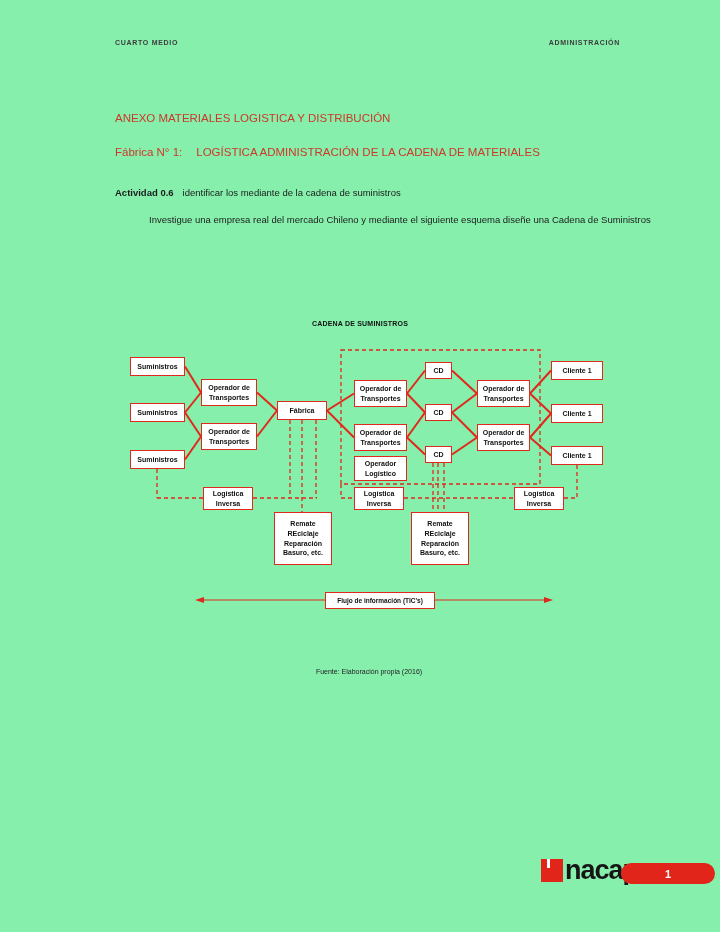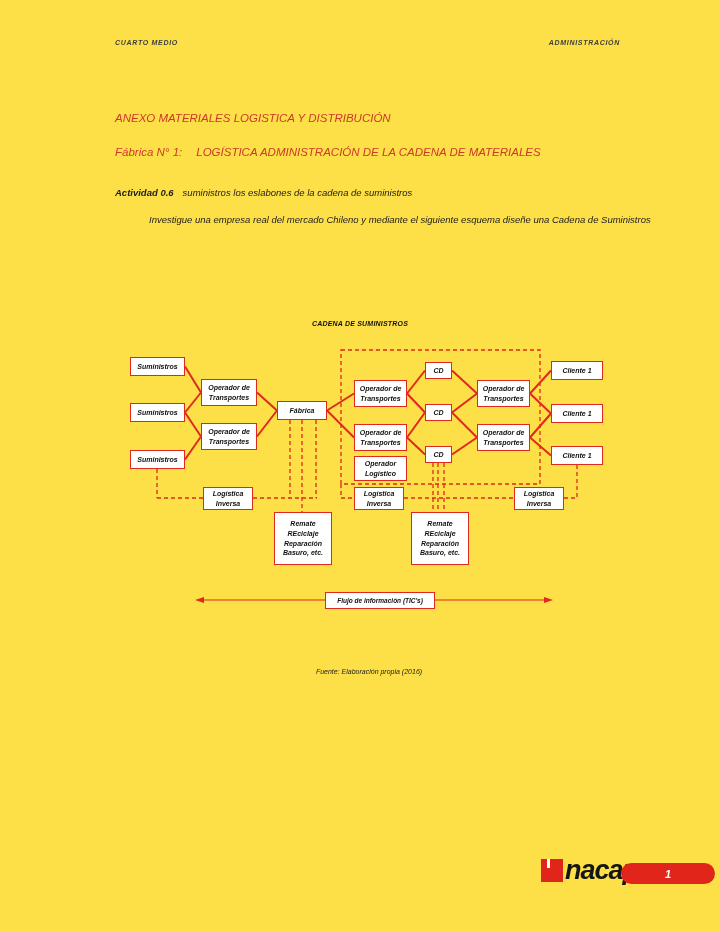--- a/index.html
+++ b/index.html
@@ -1,20 +1,19 @@
 <!DOCTYPE html>
 <html style="--heading-red: #cc382a; --diagram-red: #df291d; --footer-red: #e1251b;"><head>
 <meta charset="utf-8">
 <style>
   html,body{margin:0;padding:0;background:#e8e8e8;}
   .page{
-    position:relative;width:720px;height:932px;background:#fde047;
+    position:relative;width:720px;height:932px;background:#86efac;
     font-family:"Liberation Sans", sans-serif;color:#1c1c1c;overflow:hidden;
     margin:0 auto;
-    font-style:italic;
   }
   
   .doc-header{
     position:absolute;left:115px;right:100px;top:39px;
     display:flex;justify-content:space-between;
     font-size:7px;letter-spacing:.7px;color:#3d3d3d;font-weight:bold;
   }
   
   .h-red{position:absolute;left:115px;color:var(--heading-red,#cc382a);font-size:11.5px;font-weight:normal;white-space:nowrap;}
   .h1{top:112px;}
@@ -68,21 +67,21 @@
     <span>ADMINISTRACIÓN</span>
   </div>
 
   <div class="h-red h1">ANEXO MATERIALES LOGISTICA Y DISTRIBUCIÓN</div>
 
   <div class="h-red h2">
     <span class="h-label">Fábrica N° 1:</span><span>LOGÍSTICA ADMINISTRACIÓN DE LA CADENA DE MATERIALES</span>
   </div>
 
   <div class="actividad">
-    <span class="a-label">Actividad 0.6</span><span>suministros los eslabones de la cadena de suministros</span>
+    <span class="a-label">Actividad 0.6</span><span>identificar los mediante de la cadena de suministros</span>
   </div>
 
   <div class="para">Investigue una empresa real del mercado Chileno y mediante el siguiente esquema diseñe una Cadena de Suministros</div>
 
 
   <div class="diagram">
     <div class="diagram-title">CADENA DE SUMINISTROS</div>
 
     <svg width="500" height="300" viewBox="0 0 500 300">
 

